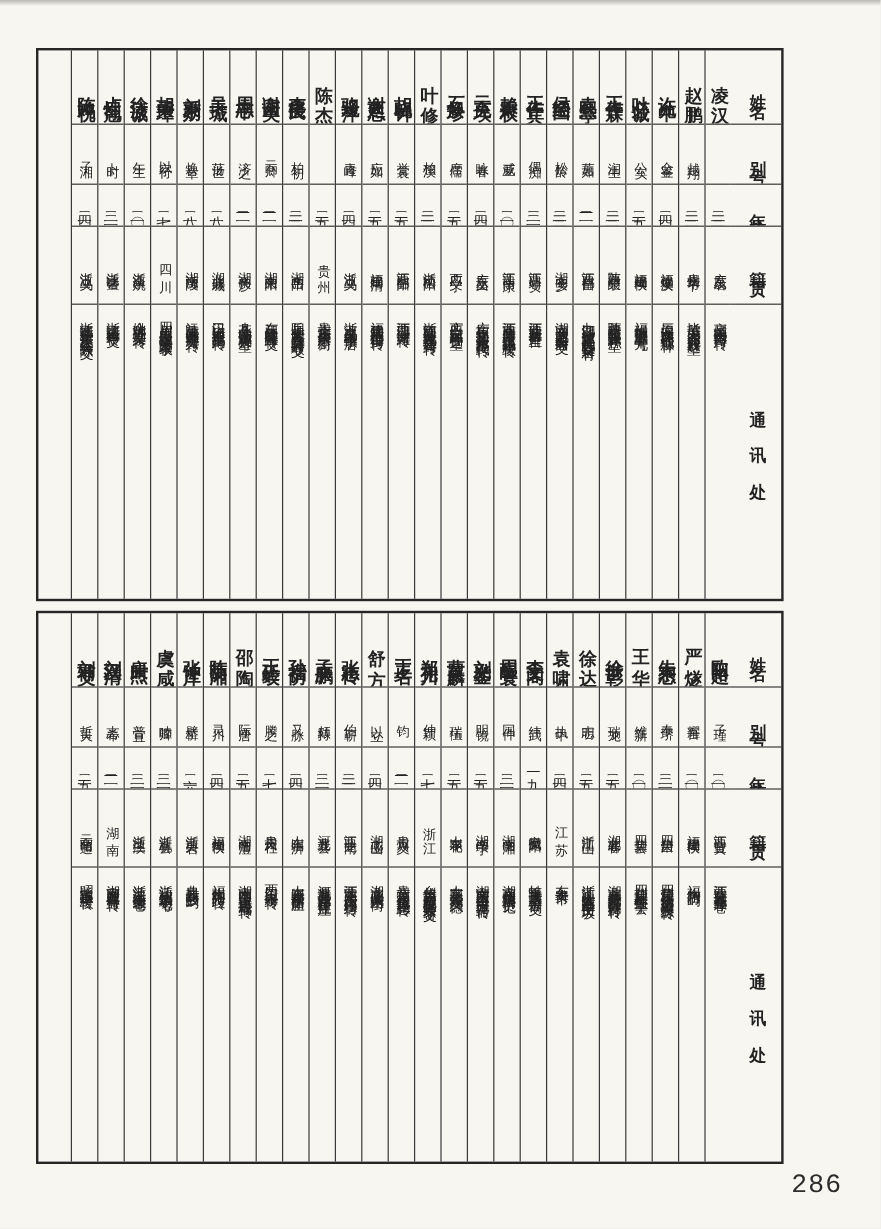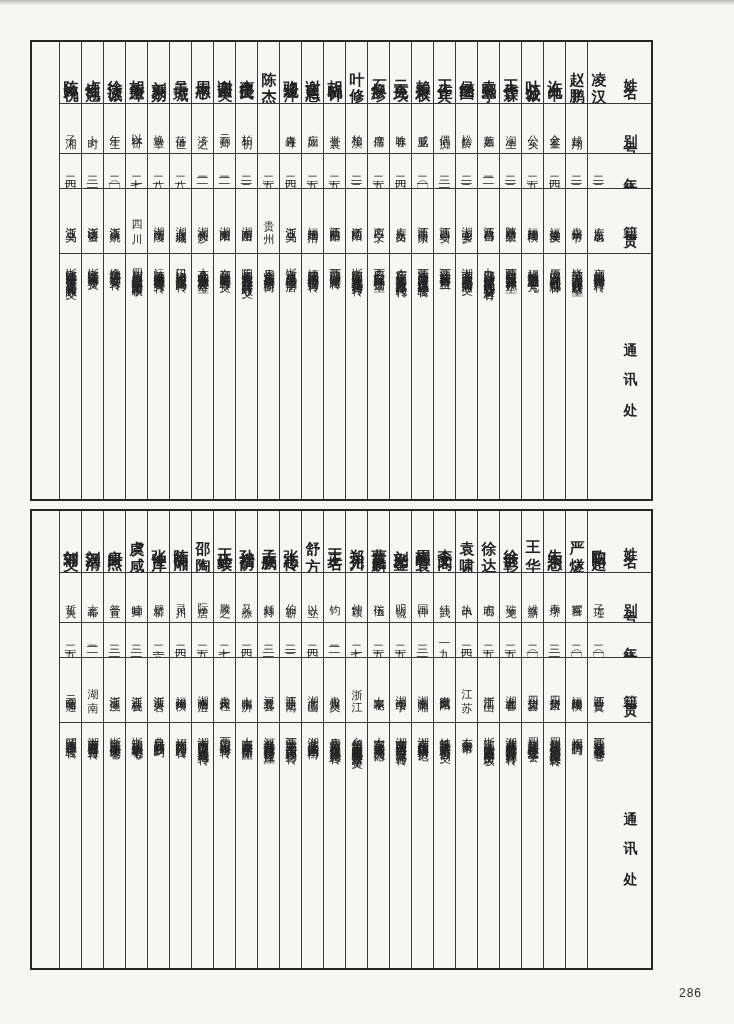--- a/index.html
+++ b/index.html
@@ -64,22 +64,22 @@
   .r-origin span.short{letter-spacing:1.2em;padding-top:0.6em;}
   .r-address span{font-size:11.5px;letter-spacing:0.12em;}
   .header-col .cell span{font-weight:700;font-size:14px;}
   .header-col .r-name span, .header-col .r-alias span, .header-col .r-origin span{letter-spacing:0.55em;padding-top:0.3em;}
   .header-col .r-age span{font-size:14px;letter-spacing:0.35em;padding-top:0.2em;}
   .header-col .r-address{align-items:center;padding-top:0;}
   .header-col .r-address span{font-size:14px;letter-spacing:2.2em;}
   .page-number{
     position:absolute;
     right:32px;bottom:24px;
-    font-size:12px;letter-spacing:1px;color:#2c2c2c;
-    font-family:Liberation Sans, sans-serif;
+    font-size:22px;letter-spacing:1px;color:#2c2c2c;
+    font-family:Liberation Mono, monospace;
   }
 </style>
 </head>
 <body>
 
 <div class="page">
   <div class="scan-edge"></div>
 
   <div class="dir-table">
     <div class="header-col">

